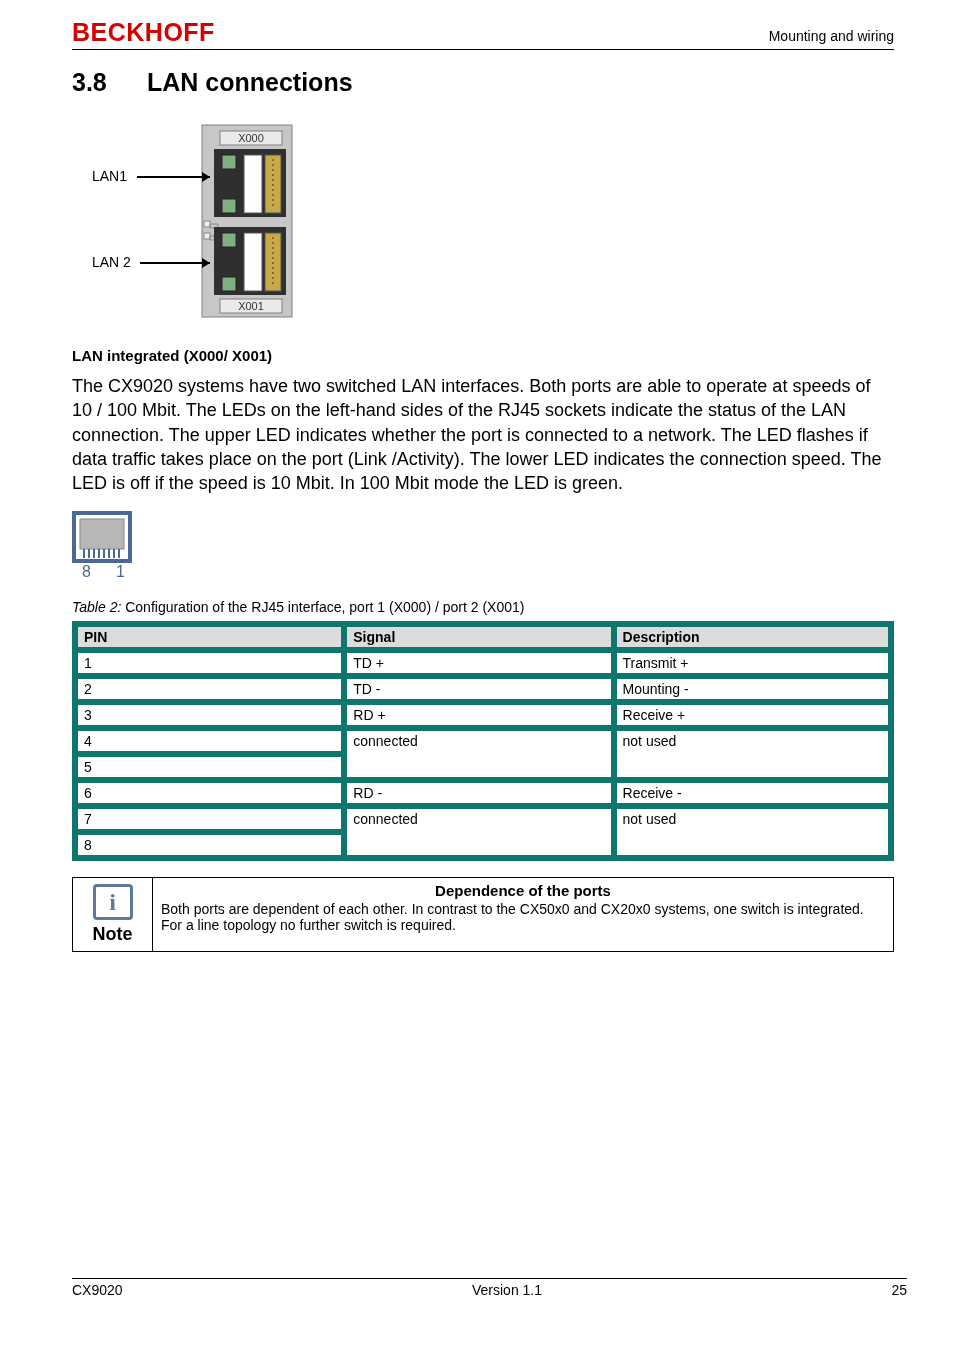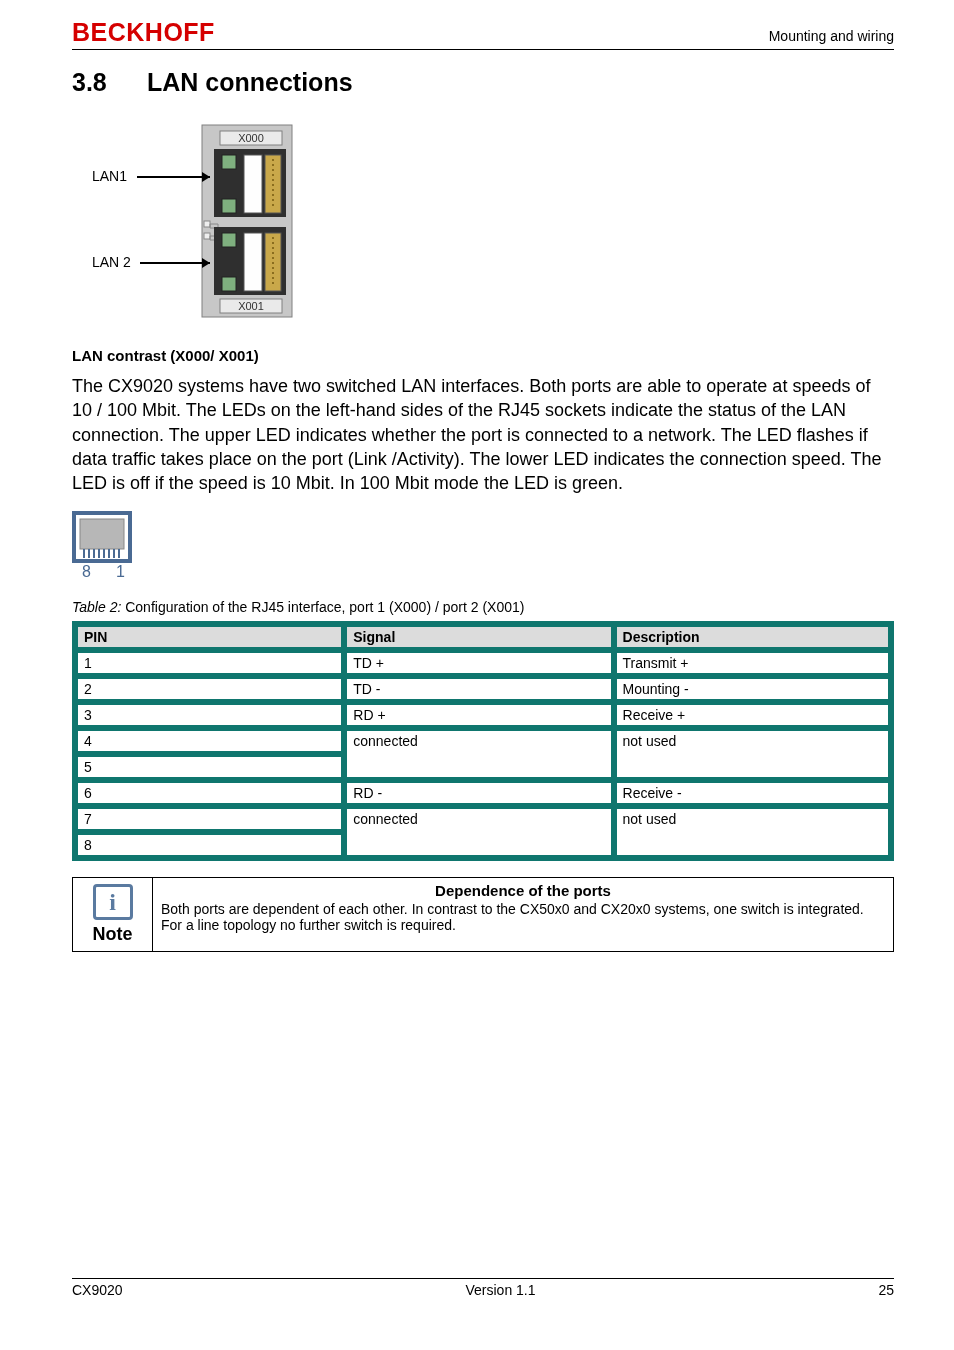--- a/index.html
+++ b/index.html
@@ -116,21 +116,21 @@
   .note-content .title {
     font-weight: bold;
     font-size: 15px;
     margin-bottom: 2px;
     text-align: center;
   }
   .footer-row {
     position: absolute;
     bottom: 12px;
     left: 60px;
-    right: 60px;
+    right: 47px;
     border-top: 1px solid #000;
     padding-top: 3px;
     display: flex;
     justify-content: space-between;
     font-size: 14px;
   }
 </style>
 </head>
 <body>
 
@@ -176,21 +176,21 @@
       <text x="0" y="66" font-size="14" fill="#000">LAN1</text>
       <line x1="45" y1="62" x2="118" y2="62" stroke="#000" stroke-width="2"></line>
       <polygon points="118,62 110,57 110,67" fill="#000"></polygon>
 
       <text x="0" y="152" font-size="14" fill="#000">LAN 2</text>
       <line x1="48" y1="148" x2="118" y2="148" stroke="#000" stroke-width="2"></line>
       <polygon points="118,148 110,143 110,153" fill="#000"></polygon>
     </svg>
   </div>
 
-  <div class="sub-heading">LAN contrast (X000/ X001)</div>
+  <div class="sub-heading">LAN integrated (X000/ X001)</div>
 
   <div class="body-text">The CX9020 systems have two switched LAN interfaces. Both ports are able to operate at speeds of 10 / 100 Mbit. The LEDs on the left-hand sides of the RJ45 sockets indicate the status of the LAN connection. The upper LED indicates whether the port is connected to a network. The LED flashes if data traffic takes place on the port (Link /Activity). The lower LED indicates the connection speed. The LED is off if the speed is 10 Mbit. In 100 Mbit mode the LED is green.</div>
 
   <div class="rj45-fig">
     <svg width="70" height="70" viewBox="0 0 70 70">
       <rect x="2" y="2" width="56" height="48" fill="none" stroke="#4a6a93" stroke-width="4"></rect>
       <rect x="8" y="8" width="44" height="30" fill="#b7b7b7" stroke="#888"></rect>
       <g stroke="#4a6a93" stroke-width="2">
         <line x1="12" y1="38" x2="12" y2="47"></line>
         <line x1="17" y1="38" x2="17" y2="47"></line>

